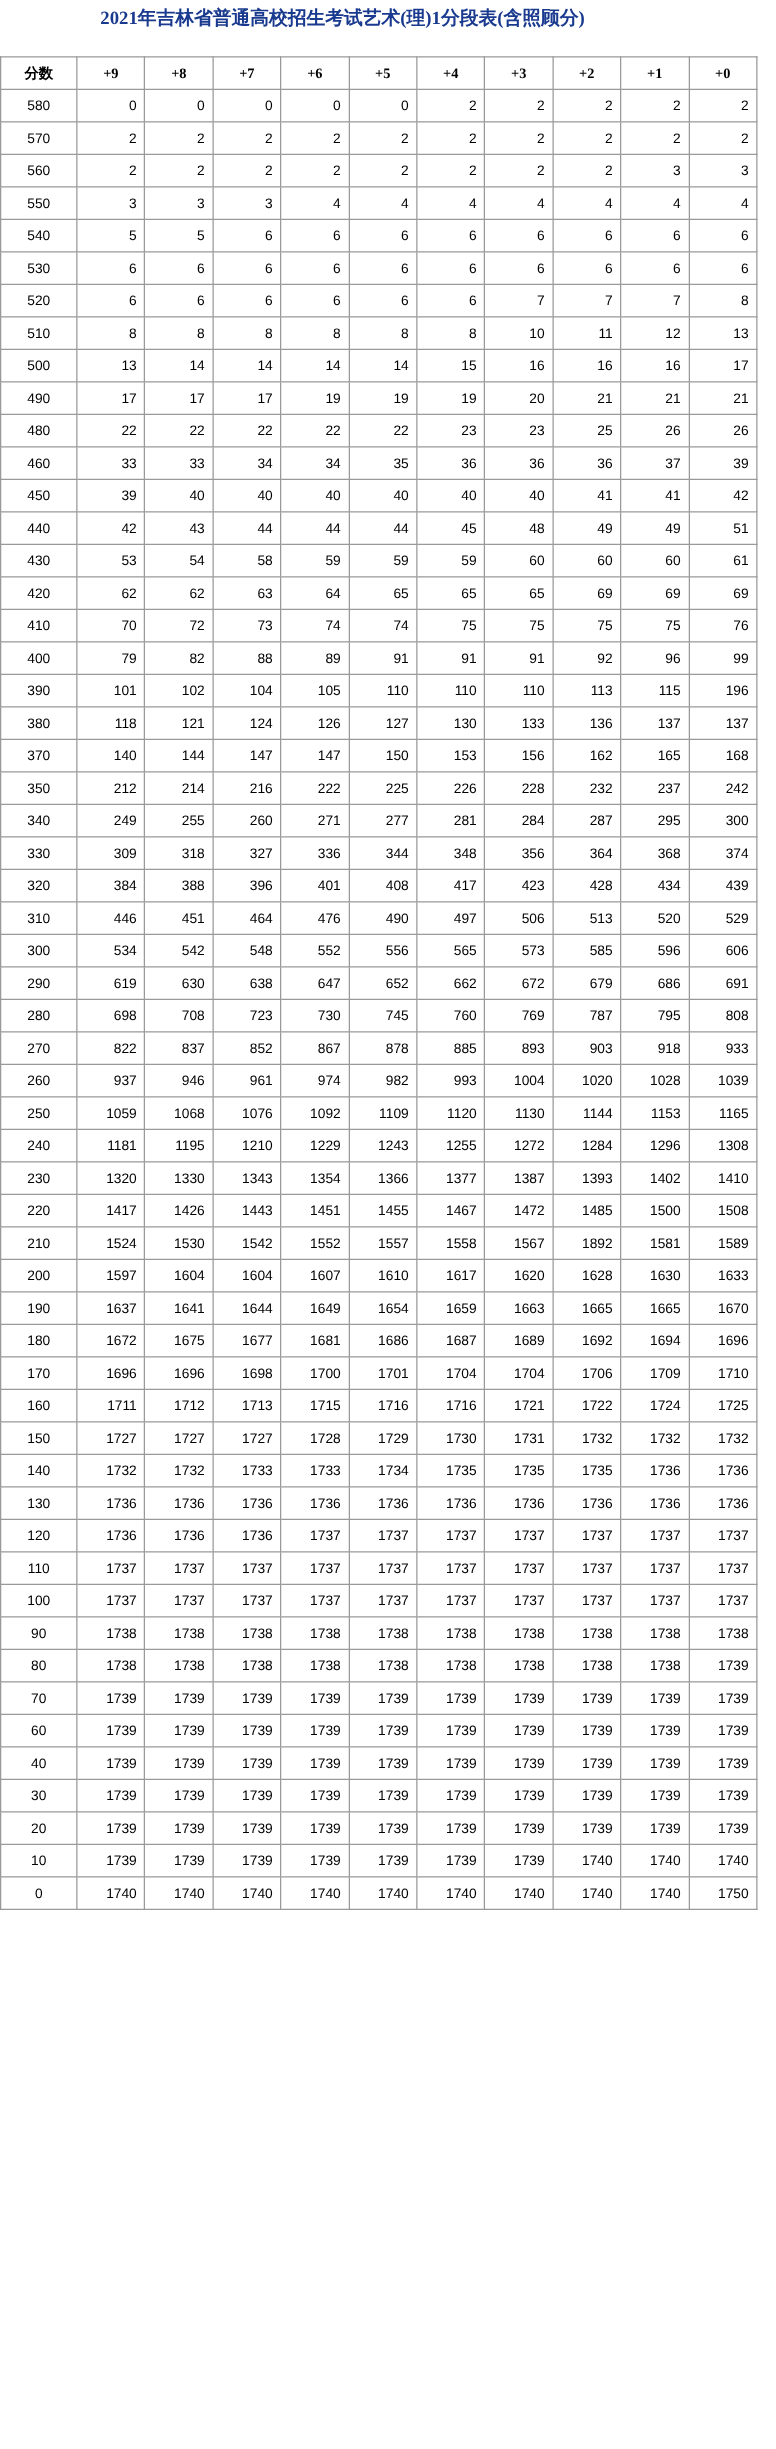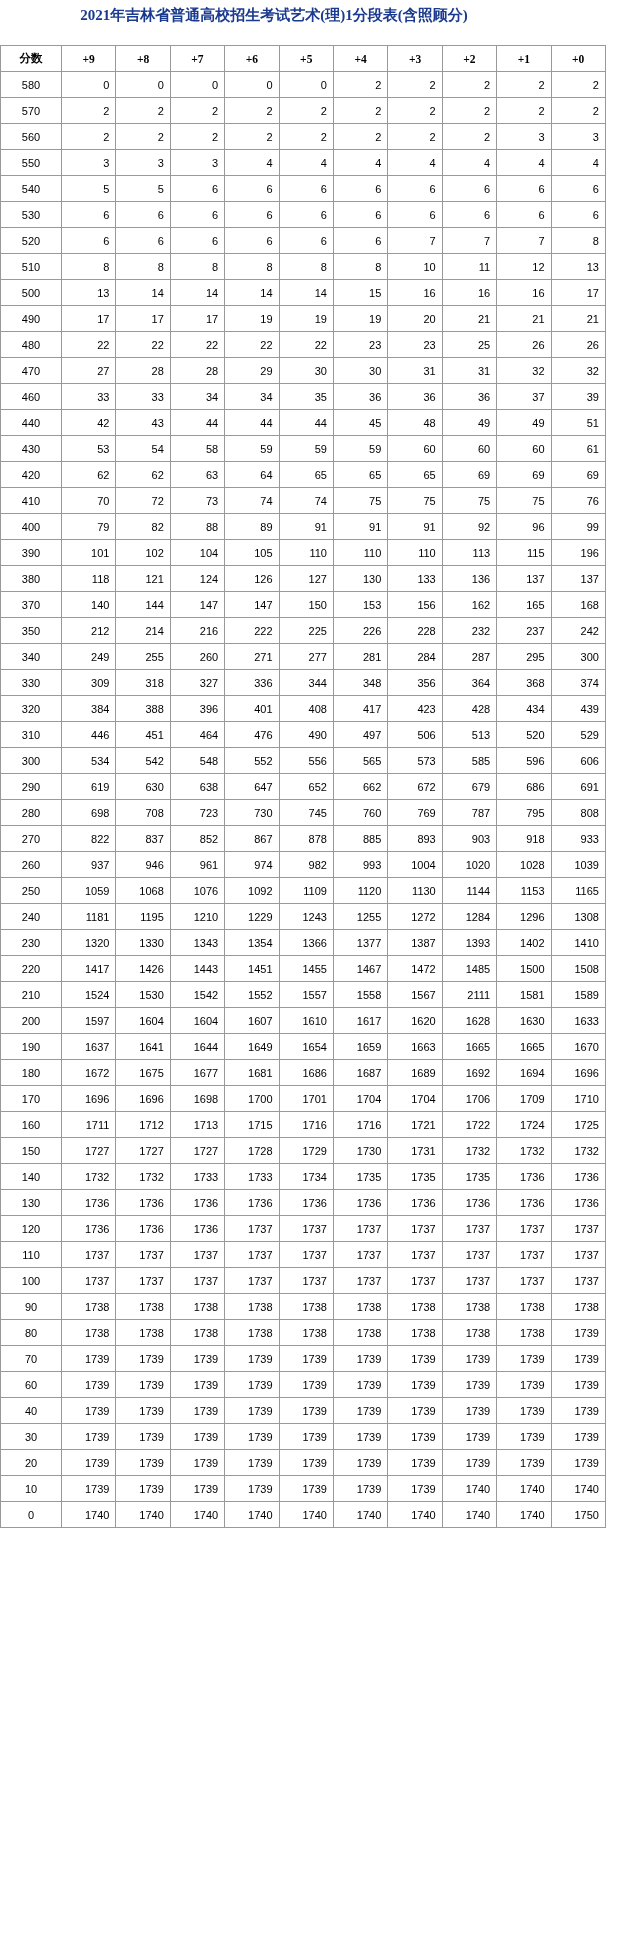--- a/index.html
+++ b/index.html
@@ -236,46 +236,46 @@
           <td>22</td>
           <td>22</td>
           <td>22</td>
           <td>23</td>
           <td>23</td>
           <td>25</td>
           <td>26</td>
           <td>26</td>
         </tr>
         <tr>
-          <td class="score-cell">470</td>
-          <td>27</td>
-          <td>28</td>
-          <td>28</td>
-          <td>29</td>
-          <td>30</td>
-          <td>30</td>
-          <td>31</td>
-          <td>31</td>
-          <td>32</td>
-          <td>32</td>
-        </tr>
-        <tr>
           <td class="score-cell">460</td>
           <td>33</td>
           <td>33</td>
           <td>34</td>
           <td>34</td>
           <td>35</td>
           <td>36</td>
           <td>36</td>
           <td>36</td>
           <td>37</td>
           <td>39</td>
         </tr>
         <tr>
+          <td class="score-cell">450</td>
+          <td>39</td>
+          <td>40</td>
+          <td>40</td>
+          <td>40</td>
+          <td>40</td>
+          <td>40</td>
+          <td>40</td>
+          <td>41</td>
+          <td>41</td>
+          <td>42</td>
+        </tr>
+        <tr>
           <td class="score-cell">440</td>
           <td>42</td>
           <td>43</td>
           <td>44</td>
           <td>44</td>
           <td>44</td>
           <td>45</td>
           <td>48</td>
           <td>49</td>
           <td>49</td>
@@ -556,21 +556,21 @@
         </tr>
         <tr>
           <td class="score-cell">210</td>
           <td>1524</td>
           <td>1530</td>
           <td>1542</td>
           <td>1552</td>
           <td>1557</td>
           <td>1558</td>
           <td>1567</td>
-          <td>2111</td>
+          <td>1892</td>
           <td>1581</td>
           <td>1589</td>
         </tr>
         <tr>
           <td class="score-cell">200</td>
           <td>1597</td>
           <td>1604</td>
           <td>1604</td>
           <td>1607</td>
           <td>1610</td>

